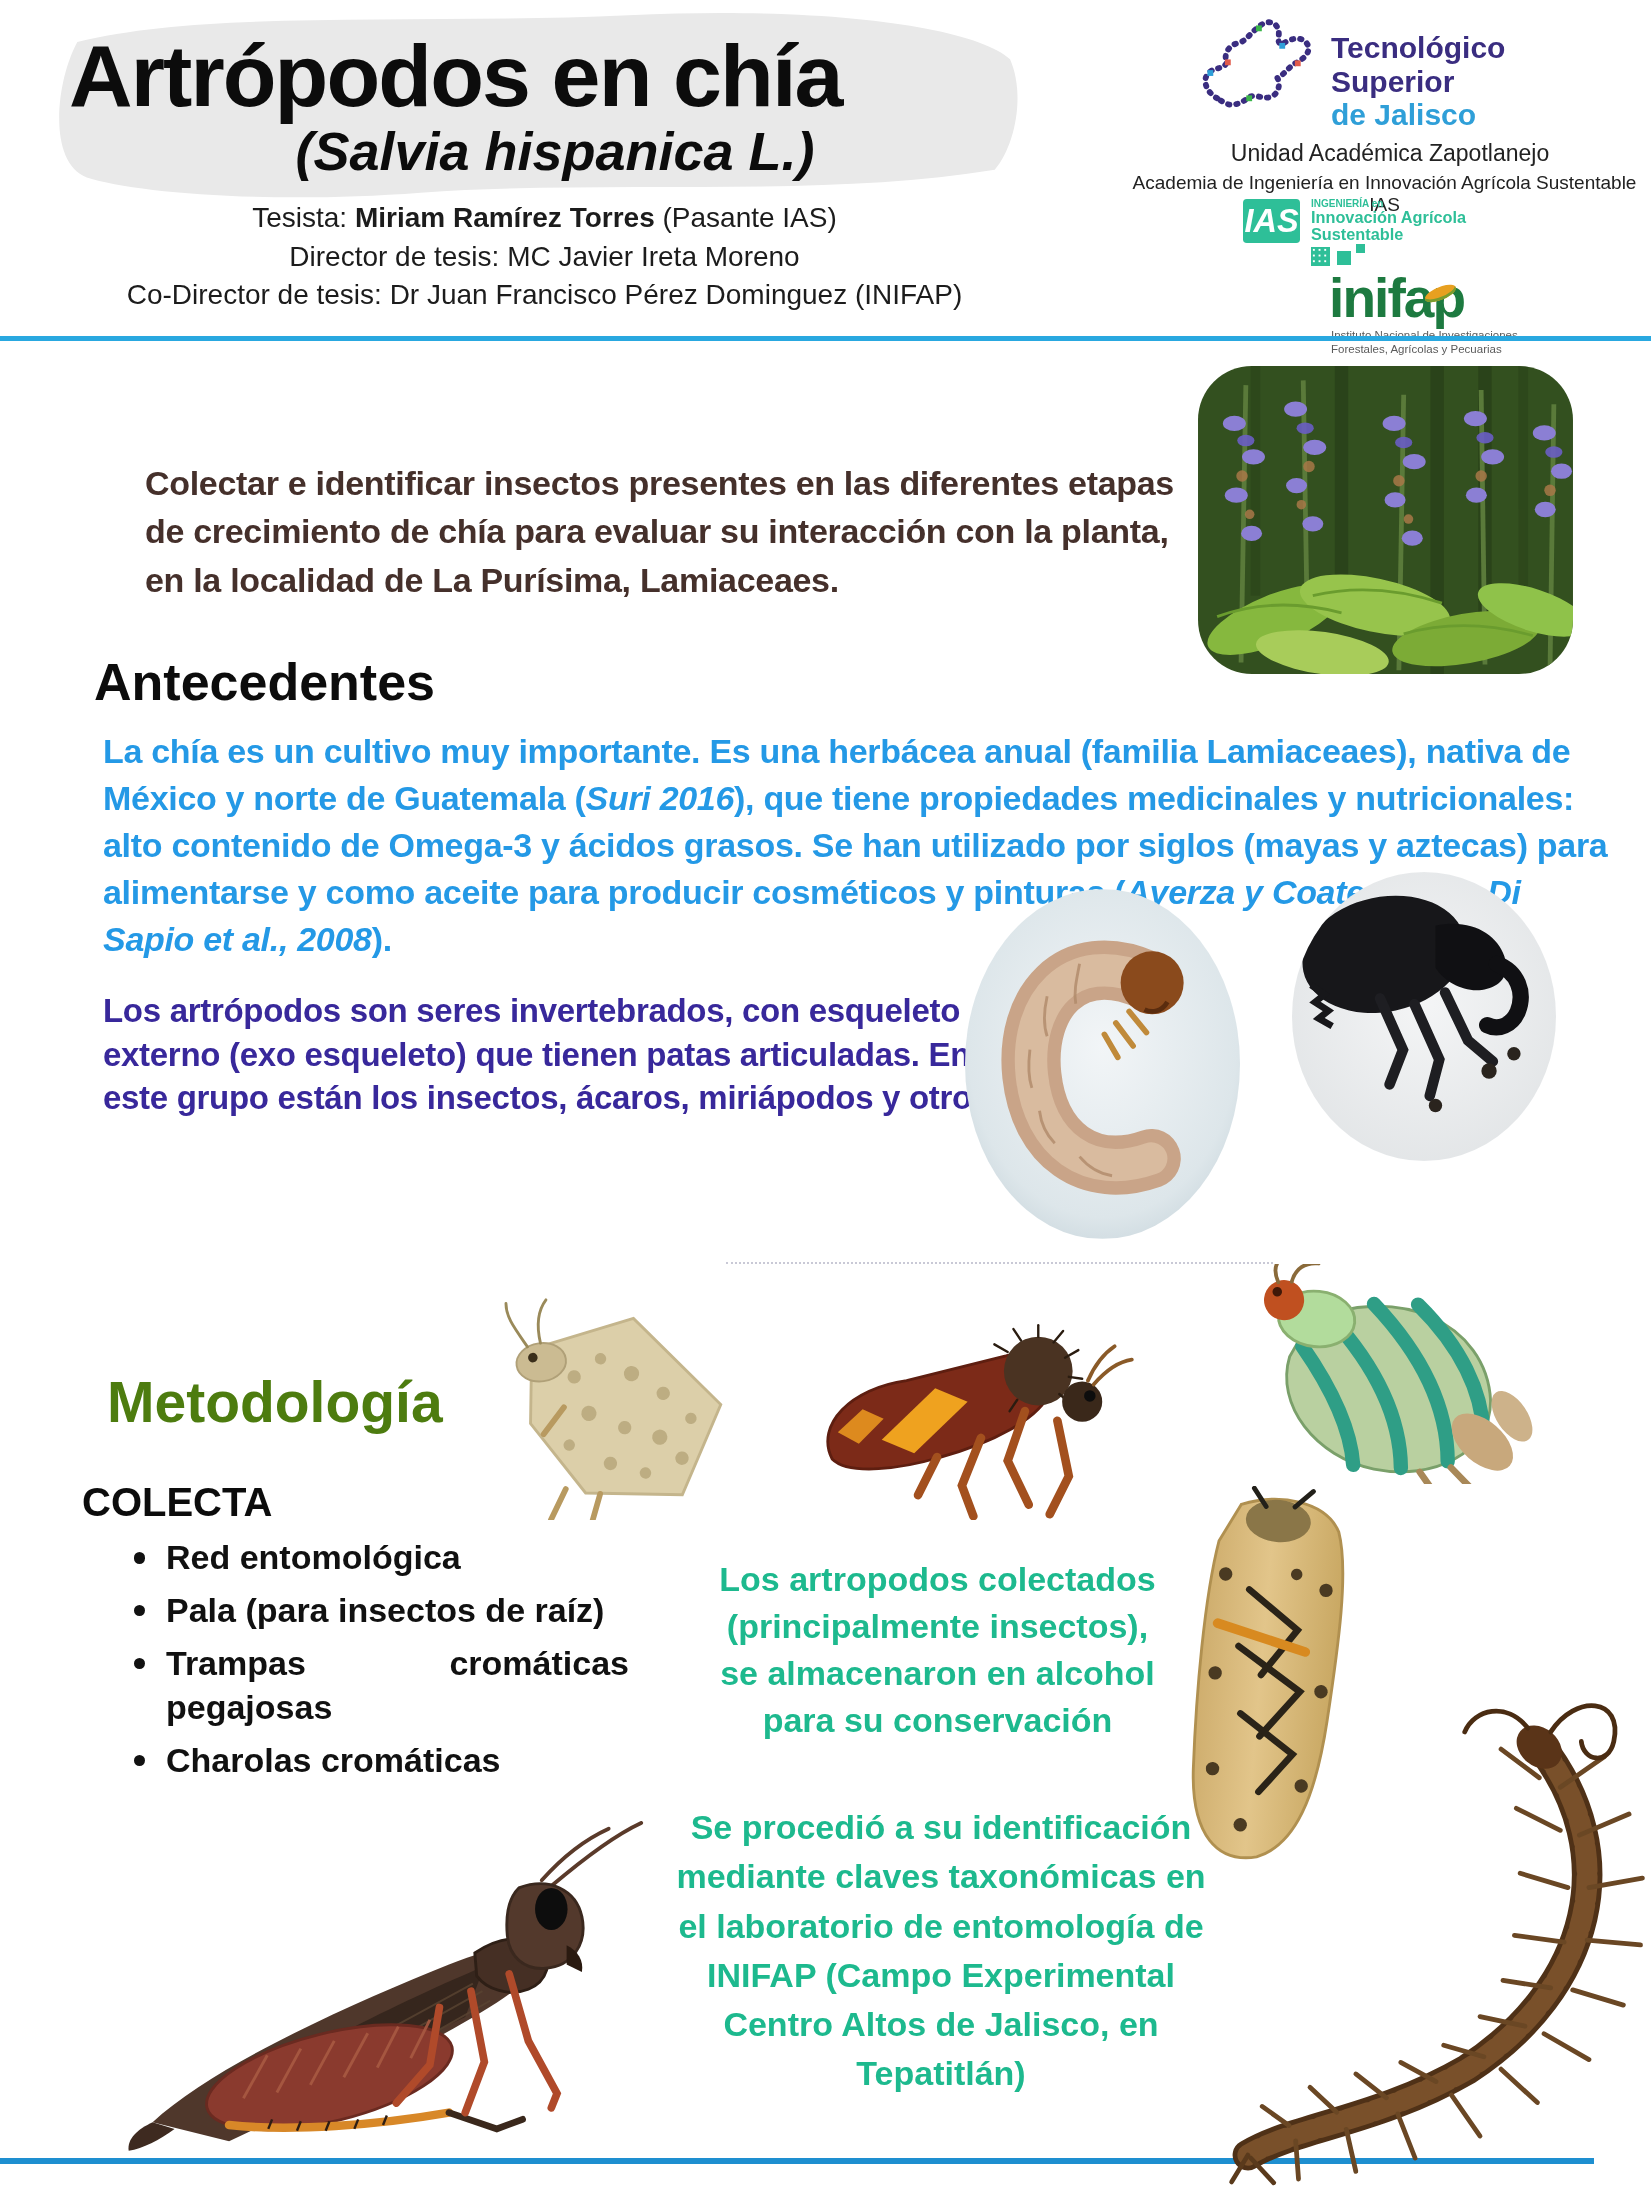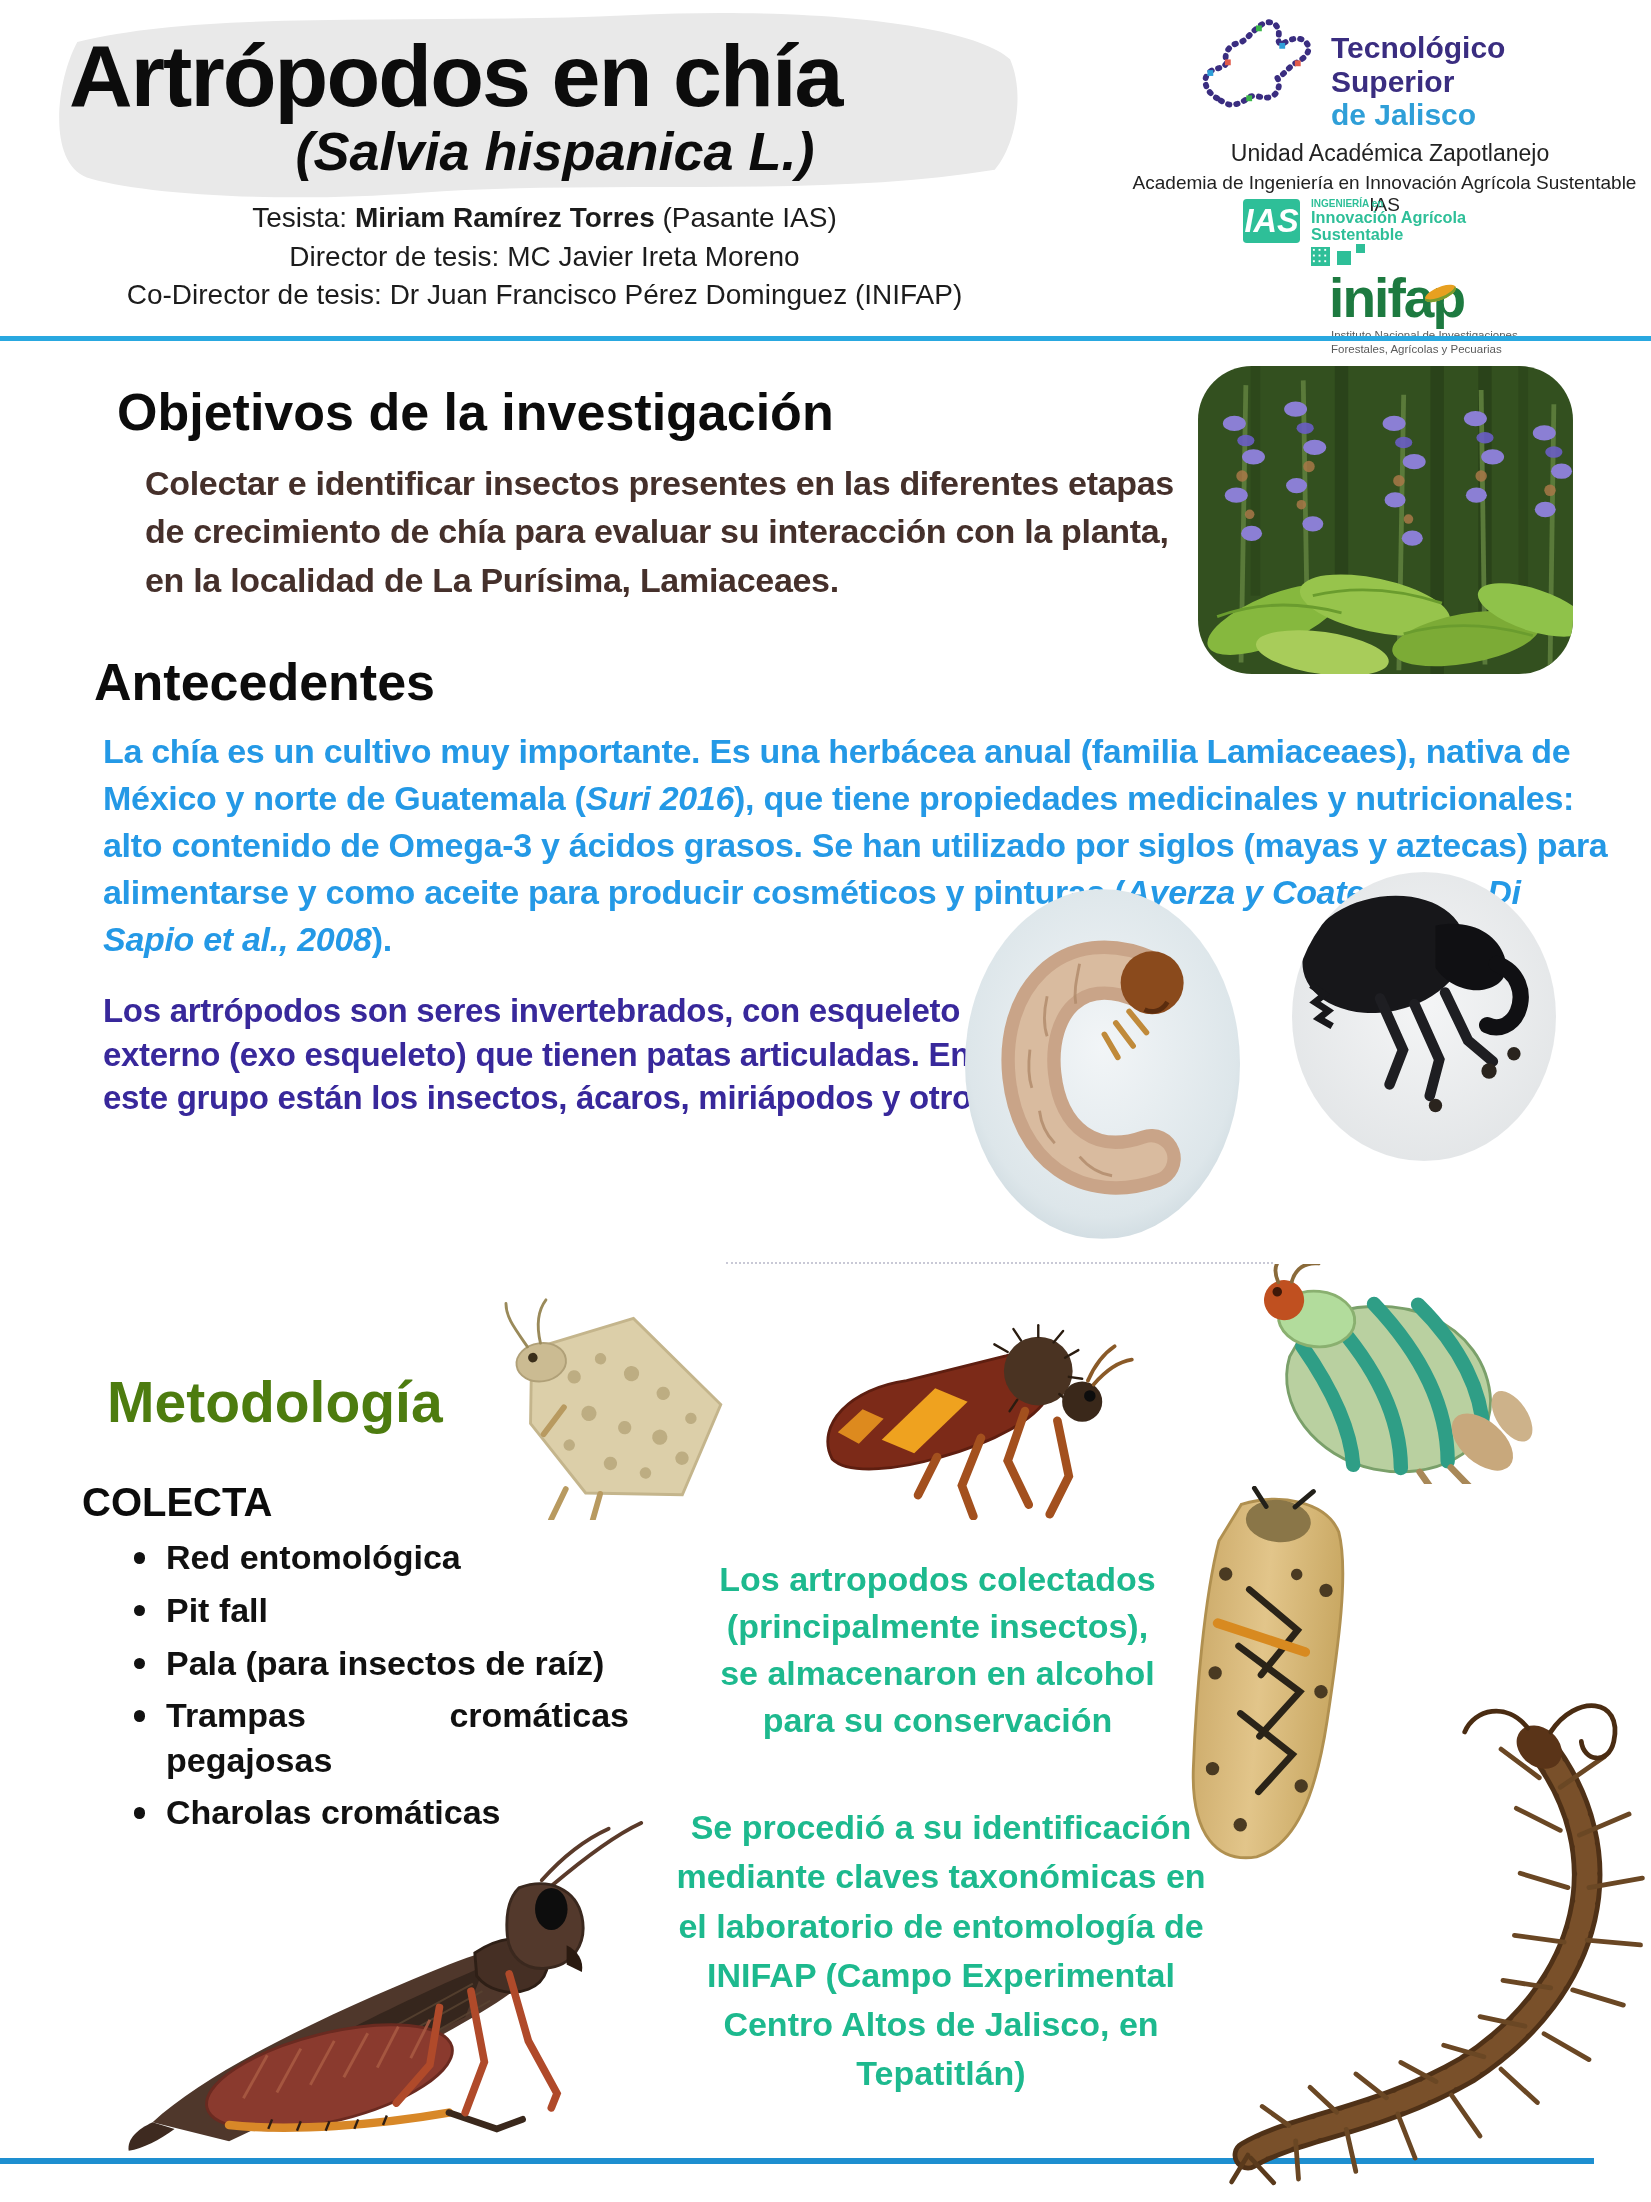--- a/index.html
+++ b/index.html
@@ -120,21 +120,20 @@
 
   <div class="abs inifap-word">inifap</div>
   <div class="abs inifap-leaf"></div>
   <div class="abs inifap-sub">
     <div>Instituto Nacional de Investigaciones</div>
     <div>Forestales, Agrícolas y Pecuarias</div>
   </div>
 
   <div class="abs rule-top"></div>
 
-  <div class="abs h-obj">Objetivos de la investigación</div>
   <div class="abs p-obj">Colectar e identificar insectos presentes en las diferentes etapas de crecimiento de chía para evaluar su interacción con la planta, en la localidad de La Purísima, Lamiaceaes.</div>
 
   <svg class="abs chia-photo" viewBox="0 0 392 322">
     <rect width="392" height="322" fill="#33501f"></rect>
     <path d="M250,0 V322 M300,0 V300 M150,0 V260" stroke="#243a16" stroke-width="14" opacity=".55"></path>
     <path d="M60,0 V240 M340,0 V250" stroke="#2b431a" stroke-width="10" opacity=".6"></path>
     <g stroke="#5a7a3a" stroke-width="5" fill="none">
       <path d="M45,310 L50,20"></path>
         <path d="M115,315 L110,15"></path>
         <path d="M210,318 L215,30"></path>
@@ -247,21 +246,20 @@
         <circle cx="150" cy="244" r="7"></circle>
       </g>
   </svg>
 
   <div class="abs dotted-divider"></div>
 
   <div class="abs h-met">Metodología</div>
   <div class="abs colecta">COLECTA</div>
   <ul class="abs bullets">
     <li>Red entomológica</li>
-    <li>Pit fall</li>
     <li>Pala (para insectos de raíz)</li>
     <li>Trampas cromáticas pegajosas</li>
     <li>Charolas cromáticas</li>
   </ul>
 
   <div class="abs note note1">Los artropodos colectados (principalmente insectos), se almacenaron en alcohol para su conservación</div>
   <div class="abs note note2">Se procedió a su identificación mediante claves taxonómicas en el laboratorio de entomología de INIFAP (Campo Experimental Centro Altos de Jalisco, en Tepatitlán)</div>
 
   <svg class="abs hopper-photo" viewBox="0 0 290 245">
     <g transform="rotate(-8 145 122)">

